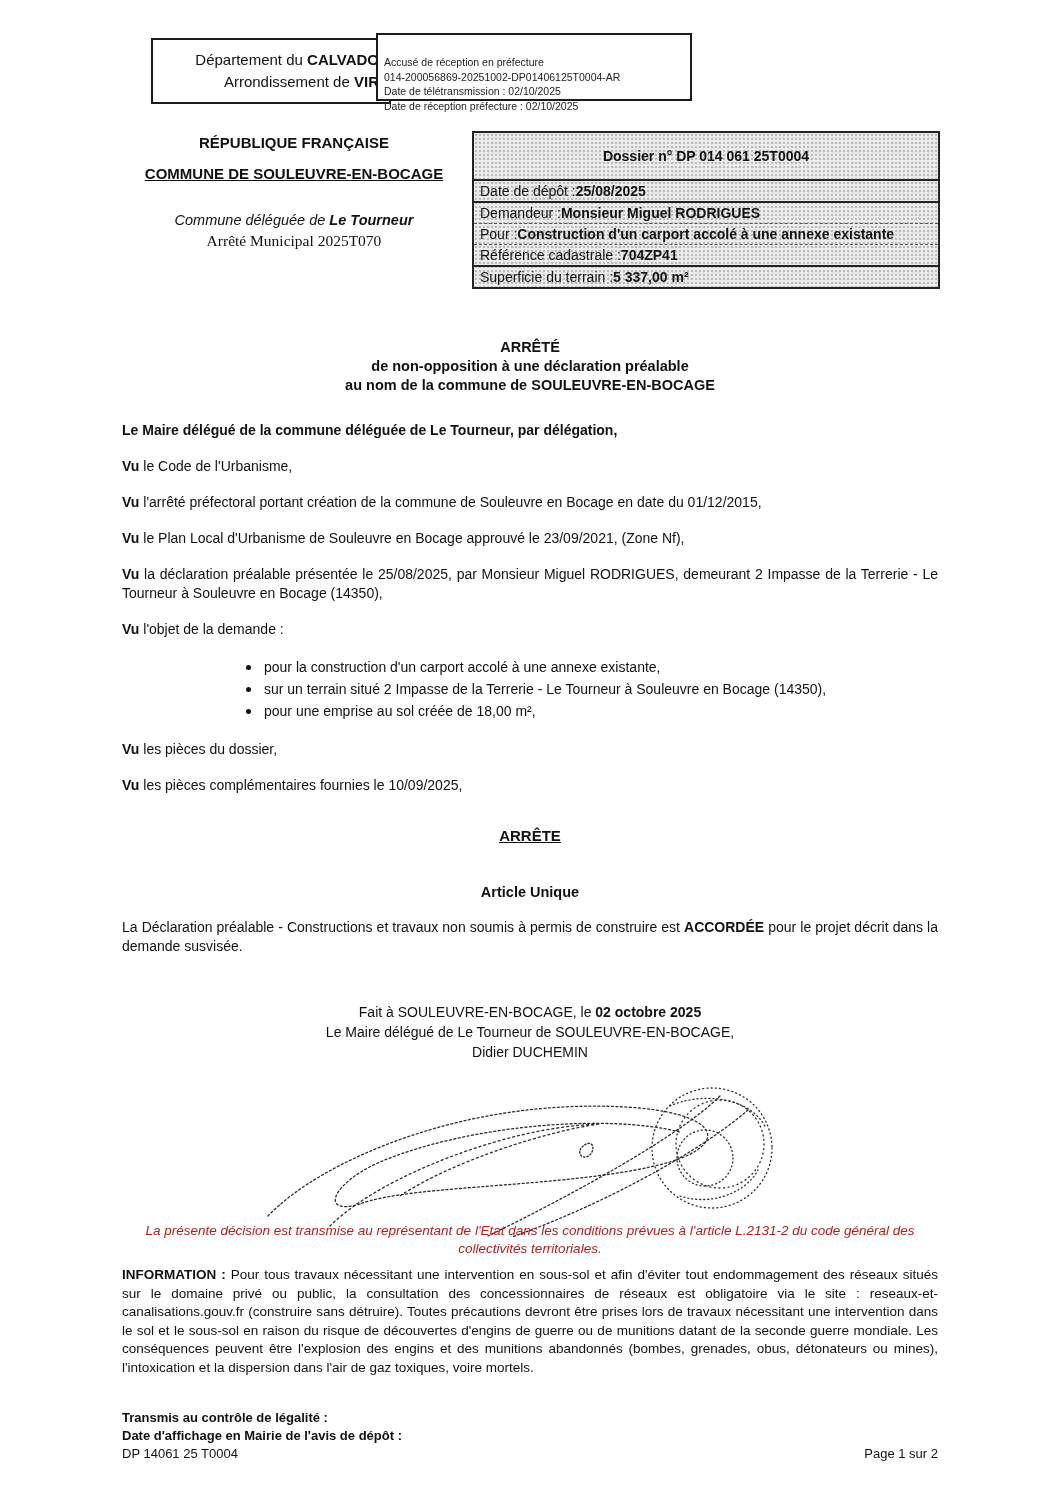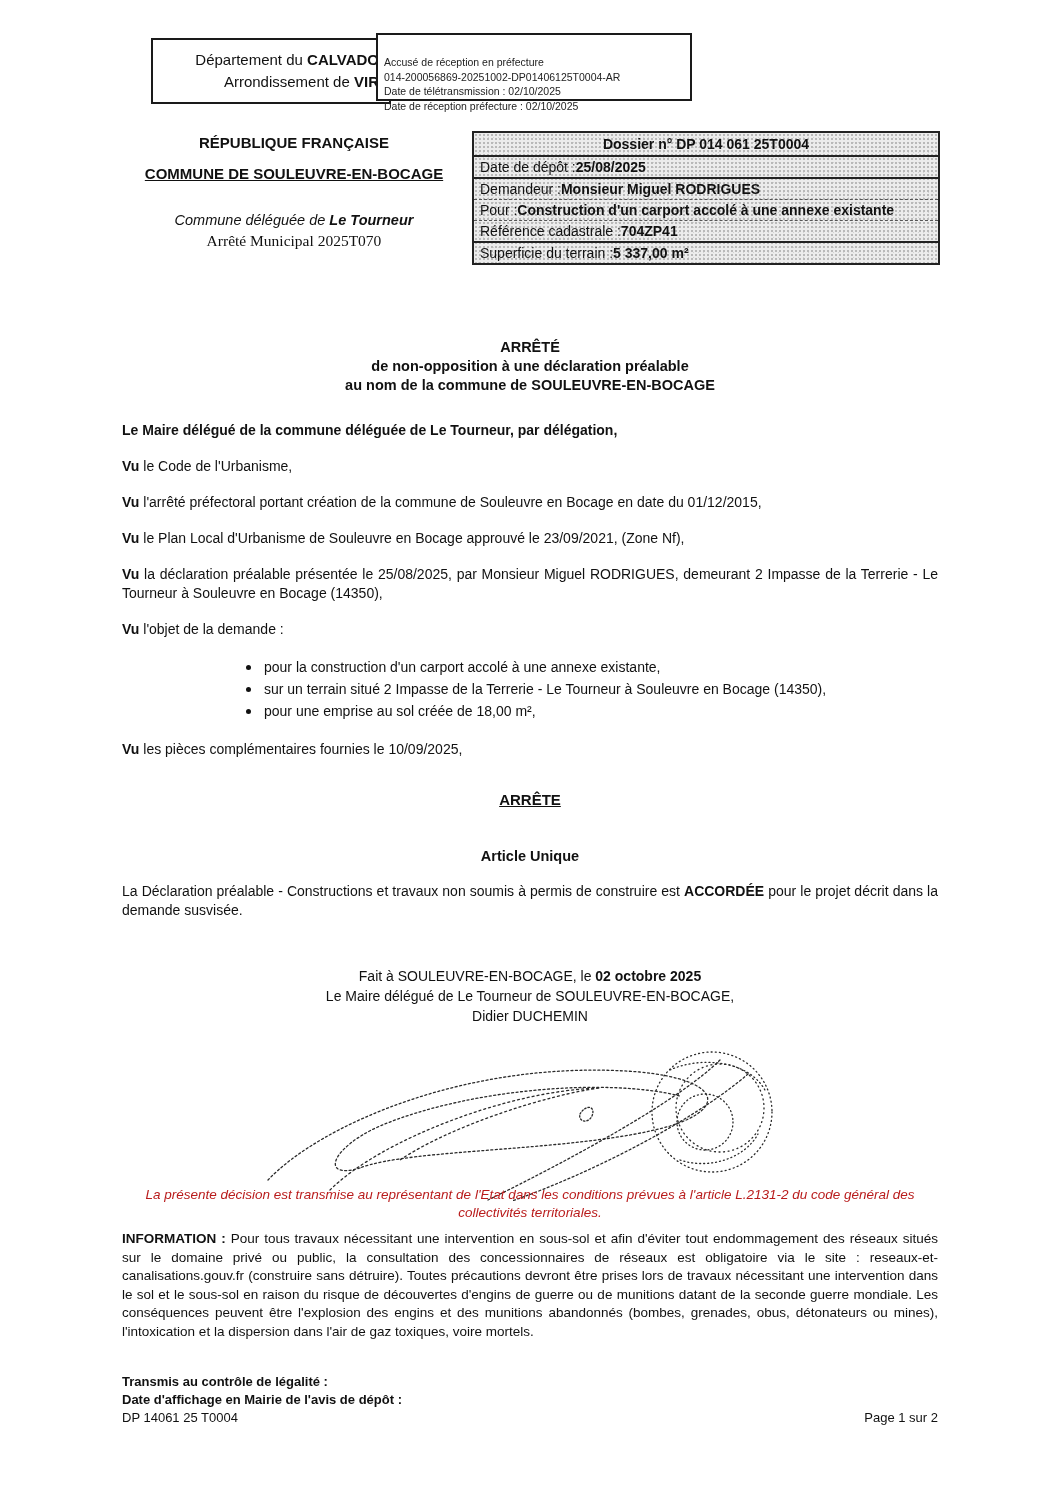--- a/index.html
+++ b/index.html
@@ -40,21 +40,21 @@
     border:2px solid #222;
     box-sizing:border-box;
     background-color:#ececec;
     background-image:radial-gradient(#b9b9b9 0.8px, transparent 0.9px),
                      radial-gradient(#d2d2d2 0.8px, transparent 0.9px);
     background-size:4px 4px,5px 5px;
     background-position:0 0,2px 2px;
     font-size:14px;
   }
   .dt-row{padding:2px 6px;display:flex;align-items:baseline;}
-  .dt-header{justify-content:center;font-weight:bold;border-bottom:2px solid #222;padding:3px 6px;}
+  .dt-header{justify-content:center;font-weight:bold;border-bottom:2px solid #222;padding:15px 6px;}
   .dt-sep-solid{border-bottom:2px solid #222;}
   .dt-sep-dot{border-bottom:1px dashed #555;}
   .dt-label{white-space:nowrap;}
   .dt-value{font-weight:bold;flex:1;}
   .dt-just{text-align:justify;}
   .dt-center-line{display:block;text-align:center;}
   
   .main{
     position:absolute;left:122px;top:338px;width:816px;
   }
@@ -147,20 +147,21 @@
     <p class="para"><span class="lead">Vu</span><span> le Plan Local d'Urbanisme de Souleuvre en Bocage approuvé le 23/09/2021, (Zone Nf),</span></p>
     <p class="para"><span class="lead">Vu</span><span> la déclaration préalable présentée le 25/08/2025, par Monsieur Miguel RODRIGUES, demeurant 2 Impasse de la Terrerie - Le Tourneur à Souleuvre en Bocage (14350),</span></p>
     <p class="para"><span class="lead">Vu</span><span> l'objet de la demande :</span></p>
 
     <ul class="objet">
       <li>pour la construction d'un carport accolé à une annexe existante,</li>
       <li>sur un terrain situé 2 Impasse de la Terrerie - Le Tourneur à Souleuvre en Bocage (14350),</li>
       <li>pour une emprise au sol créée de 18,00 m²,</li>
     </ul>
 
+    <p class="para"><span class="lead">Vu</span><span> les pièces du dossier,</span></p>
     <p class="para"><span class="lead">Vu</span><span> les pièces complémentaires fournies le 10/09/2025,</span></p>
 
     <p class="arrete2">ARRÊTE</p>
     <p class="article">Article Unique</p>
 
     <p class="para"><span>La Déclaration préalable - Constructions et travaux non soumis à permis de construire est </span><b>ACCORDÉE</b><span> pour le projet décrit dans la demande susvisée.</span></p>
 
     <div class="fait-block">
       <div><span>Fait à SOULEUVRE-EN-BOCAGE, le </span><b>02 octobre 2025</b></div>
       <div>Le Maire délégué de Le Tourneur de SOULEUVRE-EN-BOCAGE,</div>

